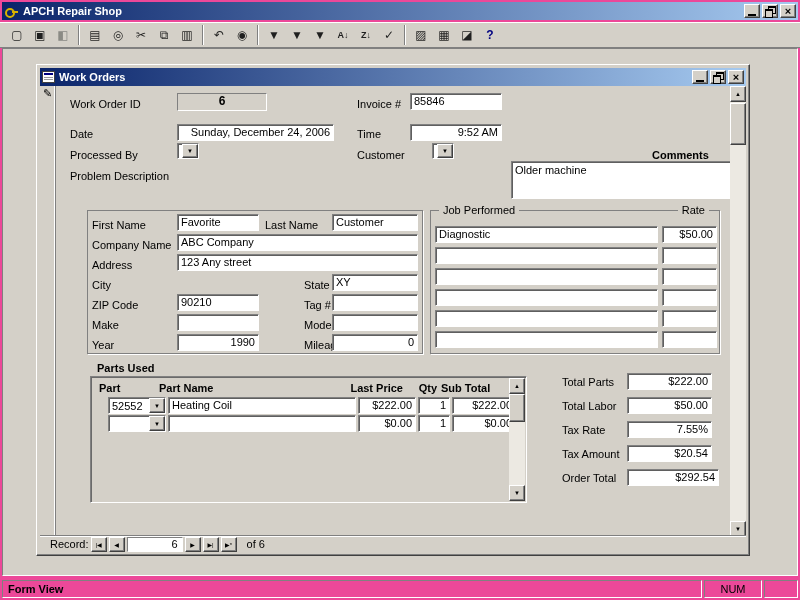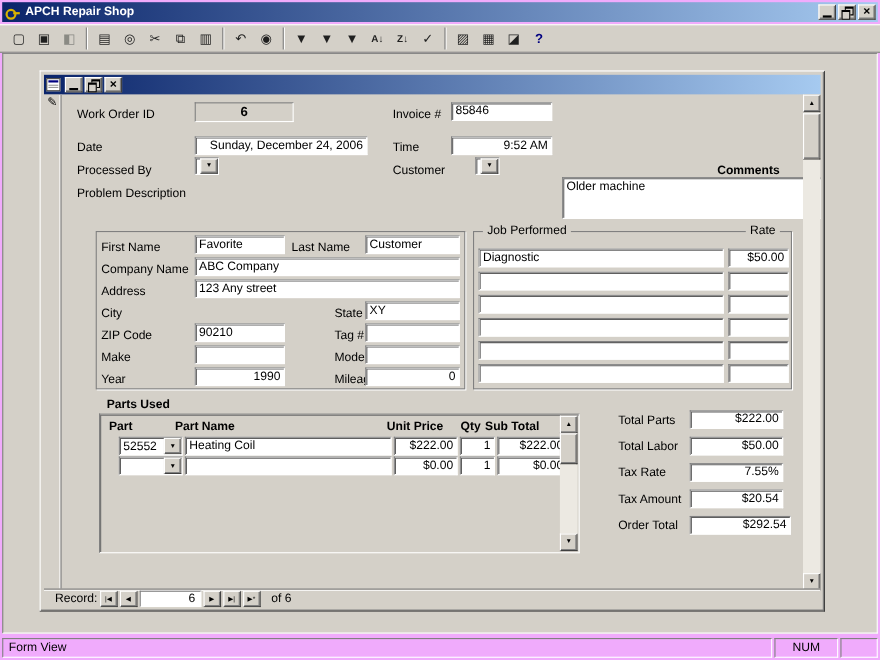--- a/index.html
+++ b/index.html
@@ -1,18 +1,18 @@
 <!DOCTYPE html>
 <html><head>
 <meta charset="utf-8">
 <style>
   * { margin:0; padding:0; box-sizing:border-box; }
   html,body { width:800px; height:600px; overflow:hidden; }
   body { font-family:"Liberation Sans","DejaVu Sans",sans-serif; font-size:11px; background:#d4d0c8; color:#000; }
-  .screen { position:relative; width:800px; height:600px; background:#f0abfc; }
+  .screen { position:relative; width:800px; height:600px; background:#ec4899; }
 
   
   .raised { background:#d4d0c8; border:1px solid; border-color:#fff #404040 #404040 #fff; box-shadow: inset -1px -1px 0 #808080; }
   .sunkenp { border:1px solid; border-color:#808080 #fff #fff #808080; }
   .lbl { position:absolute; white-space:nowrap; line-height:13px; }
   .b { font-weight:bold; }
   .abs { position:absolute; }
   .fld { height:17px; background:#fff; border:1px solid; border-color:#808080 #fff #fff #808080;
          box-shadow: inset 1px 1px 0 #5f5f5f; padding:1px 3px; line-height:12px; overflow:hidden; white-space:nowrap; }
   .ra { text-align:right; }
@@ -90,21 +90,21 @@
   .navbar { position:absolute; left:0; right:0; bottom:0; height:17px; background:#d4d0c8;
             border-top:1px solid #808080; box-shadow:0 1px 0 #fff inset; display:flex; align-items:center; gap:2px; padding-left:10px; }
   .navbtn { width:16px; height:15px; display:flex; align-items:center; justify-content:center; font-size:6px; }
   .navnum { width:56px; height:15px; background:#fff; border:1px solid; border-color:#808080 #fff #fff #808080;
             text-align:right; padding:0 4px; line-height:13px; }
   .nav-of { margin-left:8px; }
 
   
   .statusbar { position:absolute; left:2px; right:2px; bottom:2px; height:20px; display:flex; gap:2px; padding-top:2px; }
   .spanel { padding:1px 5px; line-height:14px; }
-  .sp-left { flex:1; } .sp-num { width:58px; text-align:center; } .sp-right { width:34px; }
+  .sp-left { flex:1;font-weight:bold; } .sp-num { width:58px; text-align:center; } .sp-right { width:34px; }
 </style>
 </head>
 <body>
 
 <div class="screen" data-name="application-window">
 
   <div class="titlebar" data-name="app-title-bar">
     <span class="appicon" data-name="app-icon"></span>
     <span class="titletext" data-name="app-title">APCH Repair Shop</span>
     <span class="caption-btns" data-name="app-caption-buttons">
@@ -200,20 +200,21 @@
           <span class="tglyph" data-name="toolbar-glyph">?</span>
         </span>
       </span>
   </div>
 
   <div class="mdi" data-name="mdi-workspace">
 
     <div class="child" data-name="work-orders-window">
       <div class="ctitle" data-name="child-title-bar">
         <span class="formicon" data-name="form-icon"></span>
+        <span class="titletext" data-name="child-title">Work Orders</span>
         <span class="caption-btns" data-name="child-caption-buttons">
           <span class="cbtn raised" data-name="child-minimize-button">
               <span class="min-glyph" data-name="minimize-icon"></span>
             </span>
           <span class="cbtn raised" data-name="child-restore-button">
               <span class="restore-glyph" data-name="restore-icon"></span>
             </span>
           <span class="cbtn raised" data-name="child-close-button">
               <span class="close-glyph" data-name="close-icon">×</span>
             </span>
@@ -323,21 +324,21 @@
               <span class="fld job-desc" data-name="job-description-field"></span>
               <span class="fld job-rate ra" data-name="job-rate-field"></span>
             </div>
           </div>
 
         
         <span class="lbl b" style="left:57px;top:276px" data-name="parts-used-label">Parts Used</span>
         <div class="subform" data-name="parts-subform">
           <span class="lbl b" style="left:8px;top:5px" data-name="part-column-header">Part</span>
           <span class="lbl b" style="left:68px;top:5px" data-name="part-name-column-header">Part Name</span>
-          <span class="lbl b ra" style="left:252px;top:5px;width:60px" data-name="unit-price-column-header">Unit Price</span>
+          <span class="lbl b ra" style="left:252px;top:5px;width:60px" data-name="unit-price-column-header">Last Price</span>
           <span class="lbl b ra" style="left:316px;top:5px;width:30px" data-name="qty-column-header">Qty</span>
           <span class="lbl b" style="left:350px;top:5px" data-name="sub-total-column-header">Sub Total</span>
 
           <div class="parts-rows" data-name="parts-rows">
 
               <div class="part-row" data-name="parts-row">
                 <span class="fld combo prt-id" data-name="part-number-combo">
                   <span class="combo-text" data-name="part-number-value">52552</span>
                   <span class="combo-btn raised" data-name="dropdown-button">
                     <span class="dd" data-name="chevron-down-icon">▼</span>

